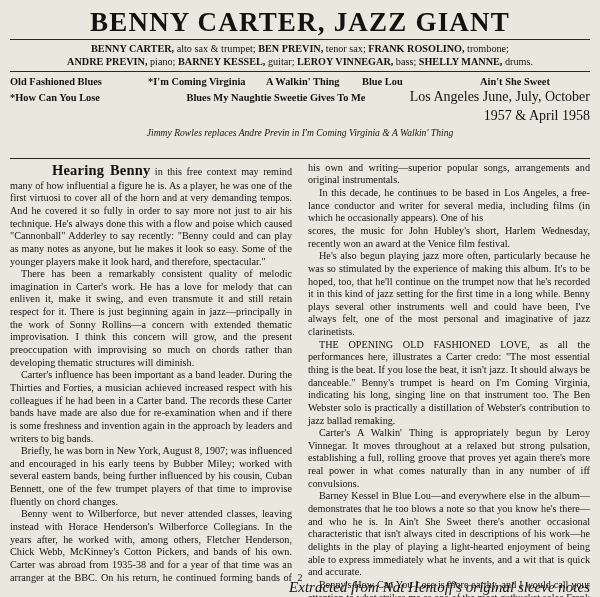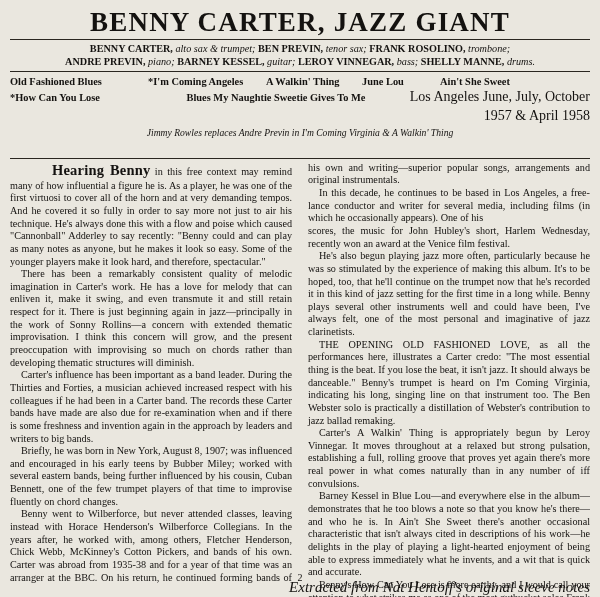--- a/index.html
+++ b/index.html
@@ -39,40 +39,39 @@
   }
   .personnel {
     text-align: center;
     font-size: 10.2px;
     line-height: 1.25;
     font-weight: 700;
     margin-bottom: 2px;
   }
   .personnel .inst {
     font-weight: 400;
-    font-style: italic;
   }
   .tracks {
     display: flex;
     flex-wrap: wrap;
     font-size: 10.4px;
     font-weight: 700;
     line-height: 1.3;
     margin-top: 1px;
   }
   .tracks .row {
     display: flex;
     width: 100%;
     align-items: baseline;
   }
   .tracks .t1 { width: 138px; }
   .tracks .t2 { width: 118px; }
   .tracks .t3 { width: 96px; }
   .tracks .t4 { width: 78px; }
-  .tracks .t5 { flex: 1; }
+  .tracks .t5 { flex: 1; text-align: center; }
   .tracks .wide { width: 256px; text-align: center; }
   .tracks .dates {
     font-weight: 400;
     font-size: 14px;
     text-align: right;
     flex: 1;
   }
   .rowles {
     text-align: center;
     font-size: 9.6px;
@@ -137,23 +136,23 @@
     <div>
       <span>ANDRE PREVIN,</span><span class="inst"> piano;</span><span> BARNEY KESSEL,</span><span class="inst"> guitar;</span><span> LEROY VINNEGAR,</span><span class="inst"> bass;</span><span> SHELLY MANNE,</span><span class="inst"> drums.</span>
     </div>
   </div>
 
   <hr class="rule">
 
   <div class="tracks">
     <div class="row">
       <span class="t1">Old Fashioned Blues</span>
-      <span class="t2">*I'm Coming Angeles</span>
+      <span class="t2">*I'm Coming Virginia</span>
       <span class="t3">A Walkin' Thing</span>
-      <span class="t4">June Lou</span>
+      <span class="t4">Blue Lou</span>
       <span class="t5">Ain't She Sweet</span>
     </div>
     <div class="row">
       <span class="t1">*How Can You Lose</span>
       <span class="wide">Blues My Naughtie Sweetie Gives To Me</span>
       <span class="dates">Los Angeles June, July, October 1957 &amp; April 1958</span>
     </div>
   </div>
 
   <div class="rowles">Jimmy Rowles replaces Andre Previn in I'm Coming Virginia &amp; A Walkin' Thing</div>

